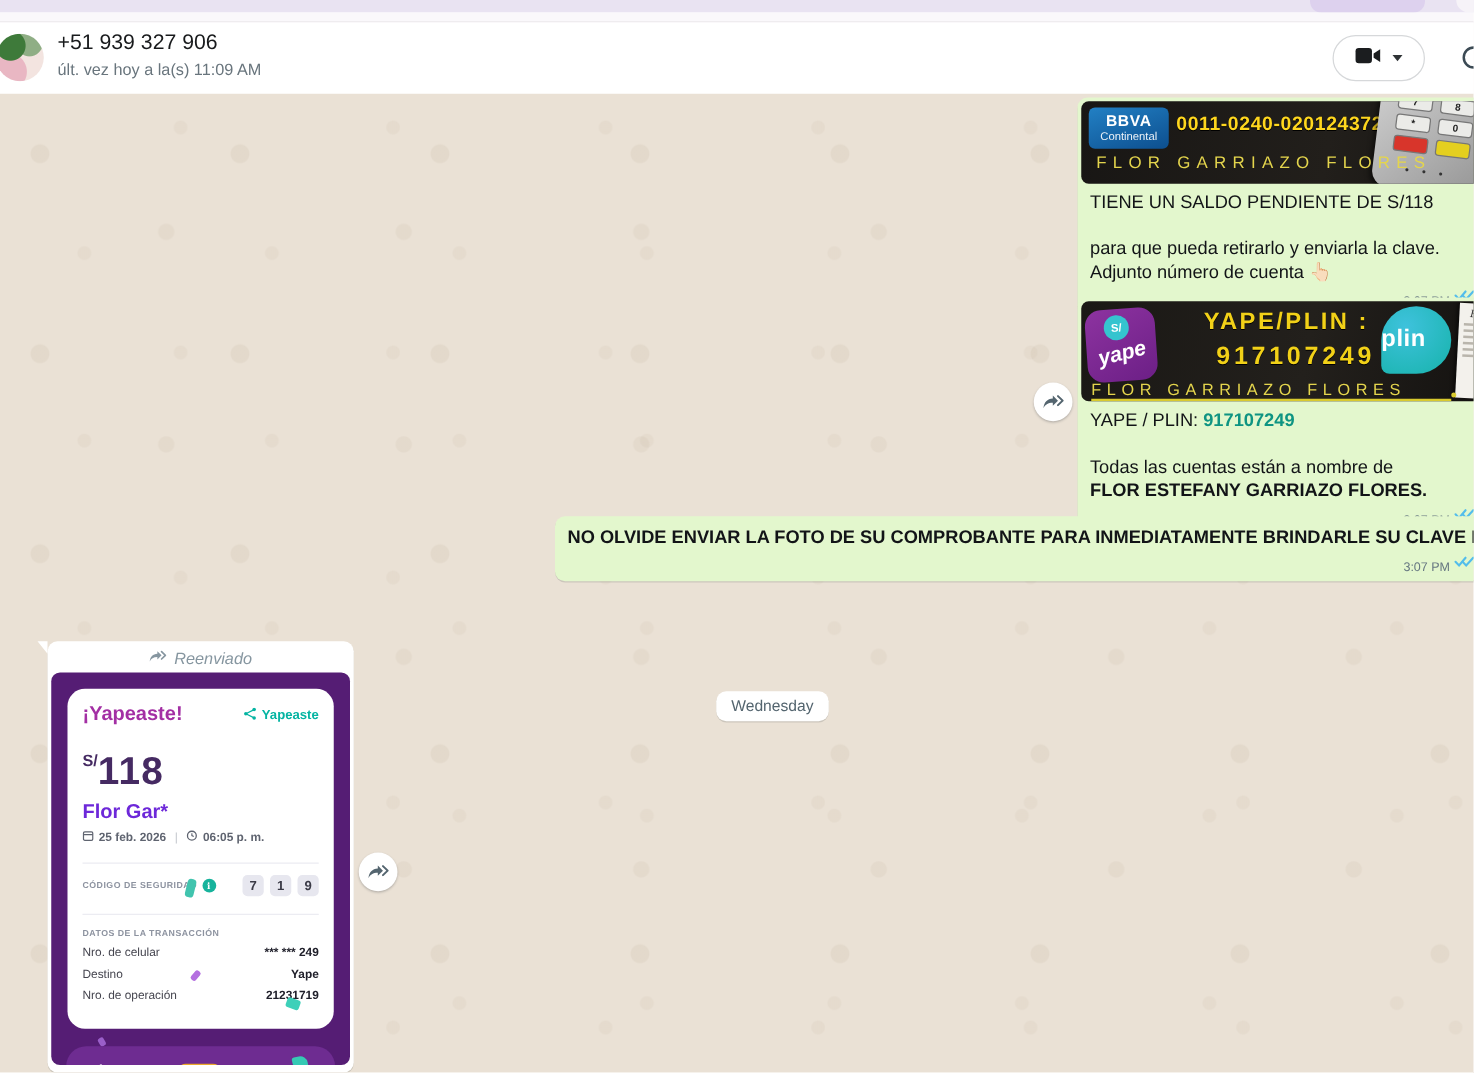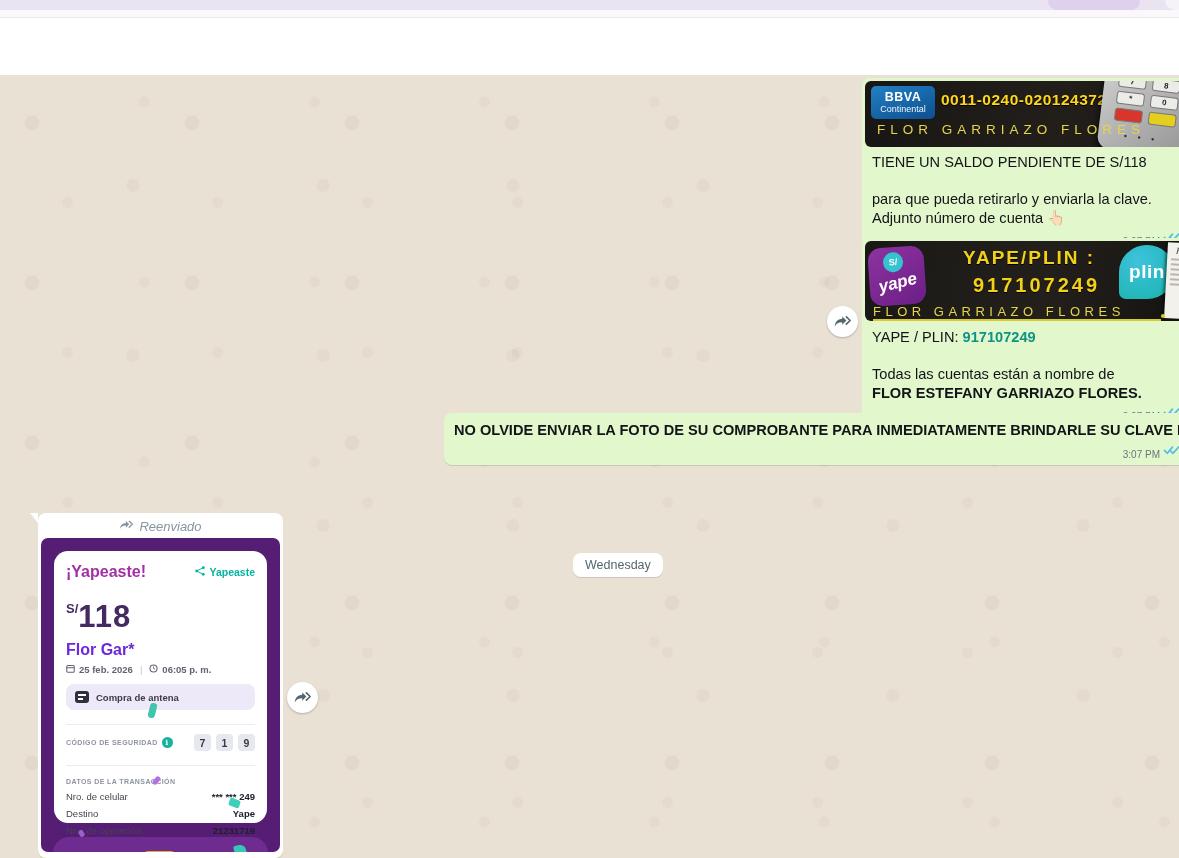--- a/index.html
+++ b/index.html
@@ -67,22 +67,22 @@
   
   .yape-img { width:328px; height:80px; background:linear-gradient(100deg,#1a1815 0%, #23201c 55%, #141210 100%); }
   .yape-icon { position:absolute; left:4px; top:6px; width:56px; height:58px; border-radius:13px;
                background:linear-gradient(150deg,#8d33a0,#6c1f86); transform:rotate(-4deg);
                display:flex; align-items:center; justify-content:center; }
   .yape-badge { position:absolute; left:15px; top:5px; width:20px; height:20px; border-radius:50%;
                 background:#35c4cf; color:#fff; font-size:9px; font-weight:bold; display:flex; align-items:center; justify-content:center; }
   .yape-word { color:#fff; font-style:italic; font-weight:bold; font-size:17px; transform:rotate(-10deg); margin-top:14px; }
   .yp-title { position:absolute; left:98px; top:6px; color:#f2d118; font-weight:bold; font-size:19px; letter-spacing:2px; text-shadow:0 1px 0 #000; }
   .yp-number { position:absolute; left:108px; top:33px; color:#f2d118; font-weight:bold; font-size:20px; letter-spacing:3px; text-shadow:0 1px 0 #000; }
-  .plin-logo { position:absolute; left:254px; top:4px; width:56px; height:54px; border-radius:50% 50% 50% 12%;
-               background:radial-gradient(circle at 35% 30%, #3ec2dc, #17b3ab); display:flex; align-items:center; justify-content:center; }
+  .plin-logo { position:absolute; left:240px; top:4px; width:56px; height:54px; border-radius:50% 50% 50% 12%;
+               background:radial-gradient(circle at 35% 30%, #3ec2dc, #17b3ab); display:flex; align-items:center; justify-content:flex-start; }
   .plin-word { color:#fff; font-weight:bold; font-size:19px; letter-spacing:0.5px; }
   .yp-holder { position:absolute; left:8px; top:63px; color:#e4d54d; font-size:13px; letter-spacing:4.5px; }
   .yp-line { position:absolute; left:8px; top:78px; width:288px; height:1.5px; background:#d9ca2e; }
   .yp-dot { position:absolute; left:296px; top:73px; width:4px; height:4px; border-radius:50%; background:#d9ca2e; }
   .paper { position:absolute; left:301px; top:2px; width:34px; height:76px; background:#f3f1ec; transform:rotate(3deg);
            box-shadow:-2px 0 3px rgba(0,0,0,0.5); padding:4px 3px; }
   .paper .ph { font-family:"DejaVu Serif",serif; font-style:italic; font-size:8px; color:#333; text-align:center; }
   .paper .pl { height:2px; background:#b9b5ac; margin:3px 1px; }
 
   .link-number { color:#0e9482; cursor:pointer; }
@@ -141,20 +141,42 @@
 <body>
 
 <div class="screen">
 
   <div class="topstrip">
     <div class="pill"></div>
     <div class="corner"></div>
   </div>
   <div class="strip2"></div>
 
+  <div class="header">
+    <div class="avatar"></div>
+    <div class="contact">
+      <div class="name">+51 939 327 906</div>
+      <div class="lastseen">últ. vez hoy a la(s) 11:09 AM</div>
+    </div>
+    <div class="video-btn">
+      <span>
+        <svg width="21" height="15" viewBox="0 0 24 16">
+            <rect x="0.5" y="1" width="15" height="14" rx="3" fill="#1b1d1f"></rect>
+            <path d="M17 6 L23 2.2 V13.8 L17 10 Z" fill="#1b1d1f"></path>
+          </svg>
+      </span>
+      <span class="caret-down"></span>
+    </div>
+    <div class="search-wrap">
+      <svg width="24" height="24" viewBox="0 0 24 24">
+          <circle cx="12" cy="11" r="8" fill="none" stroke="#3b4a54" stroke-width="2"></circle>
+          <line x1="17.5" y1="17" x2="22.5" y2="22" stroke="#3b4a54" stroke-width="2"></line>
+        </svg>
+    </div>
+  </div>
 
   <div class="chat">
 
     <div class="bubble out" style="left:862px; top:3px; width:334px; padding:3px 3px 24px 3px;">
       <div class="img-card bbva-img">
         <div class="bbva-logo">
           <div class="b1">BBVA</div>
           <div class="b2">Continental</div>
         </div>
         <div class="bbva-account">0011-0240-0201243721</div>
@@ -292,24 +314,20 @@
                   <line x1="1" y1="5" x2="11" y2="5" stroke="#5f6470" stroke-width="1.4"></line>
                 </svg></span>
             <span>25 feb. 2026</span>
             <span class="sep">|</span>
             <span><svg width="9" height="9" viewBox="0 0 12 12">
                   <circle cx="6" cy="6" r="4.7" fill="none" stroke="#5f6470" stroke-width="1.4"></circle>
                   <path d="M6 3.5 V6 L8 7" fill="none" stroke="#5f6470" stroke-width="1.2"></path>
                 </svg></span>
             <span>06:05 p. m.</span>
           </div>
-          <div class="r-note">
-            <div class="r-note-icon"></div>
-            <div class="r-note-text">Compra de antena</div>
-          </div>
           <div class="r-streak"></div>
           <div class="r-div"></div>
           <div class="r-secrow">
             <div class="r-seclabel">
               <span>CÓDIGO DE SEGURIDAD</span>
               <span class="r-info">i</span>
             </div>
             <div class="r-digits">
               <div class="r-digit">7</div>
               <div class="r-digit">1</div>

